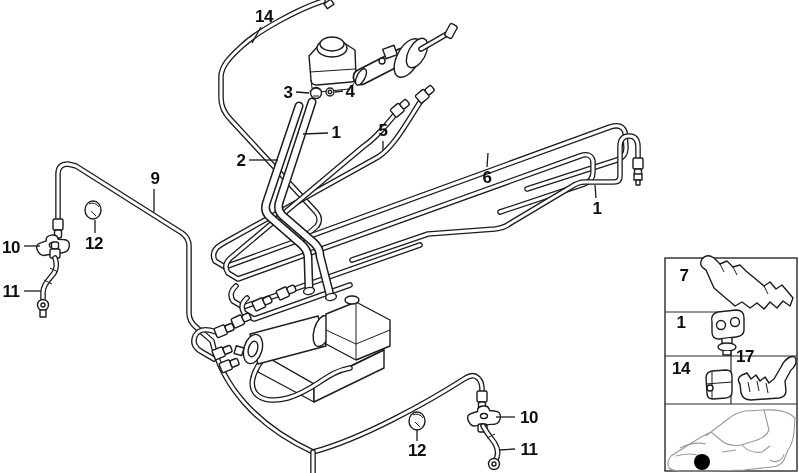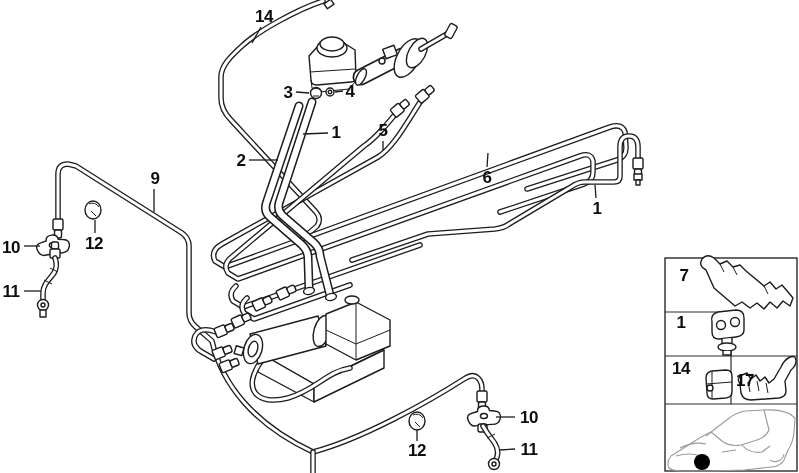--- a/index.html
+++ b/index.html
@@ -289,15 +289,15 @@
       <div class="part-label" style="left: 155px; top: 178px;">9</div>
       <div class="part-label" style="left: 11px; top: 247px;">10</div>
       <div class="part-label" style="left: 94px; top: 243px;">12</div>
       <div class="part-label" style="left: 11px; top: 291px;">11</div>
       <div class="part-label" style="left: 529px; top: 417px;">10</div>
       <div class="part-label" style="left: 417px; top: 450px;">12</div>
       <div class="part-label" style="left: 529px; top: 449px;">11</div>
       <div class="part-label" style="left: 684px; top: 275px;">7</div>
       <div class="part-label" style="left: 681px; top: 322px;">1</div>
       <div class="part-label" style="left: 681px; top: 368px;">14</div>
-      <div class="part-label" style="left: 745px; top: 380px;">17</div>
+      <div class="part-label" style="left: 745px; top: 356px;">17</div>
     </div>
 </div>
 
 </body></html>

